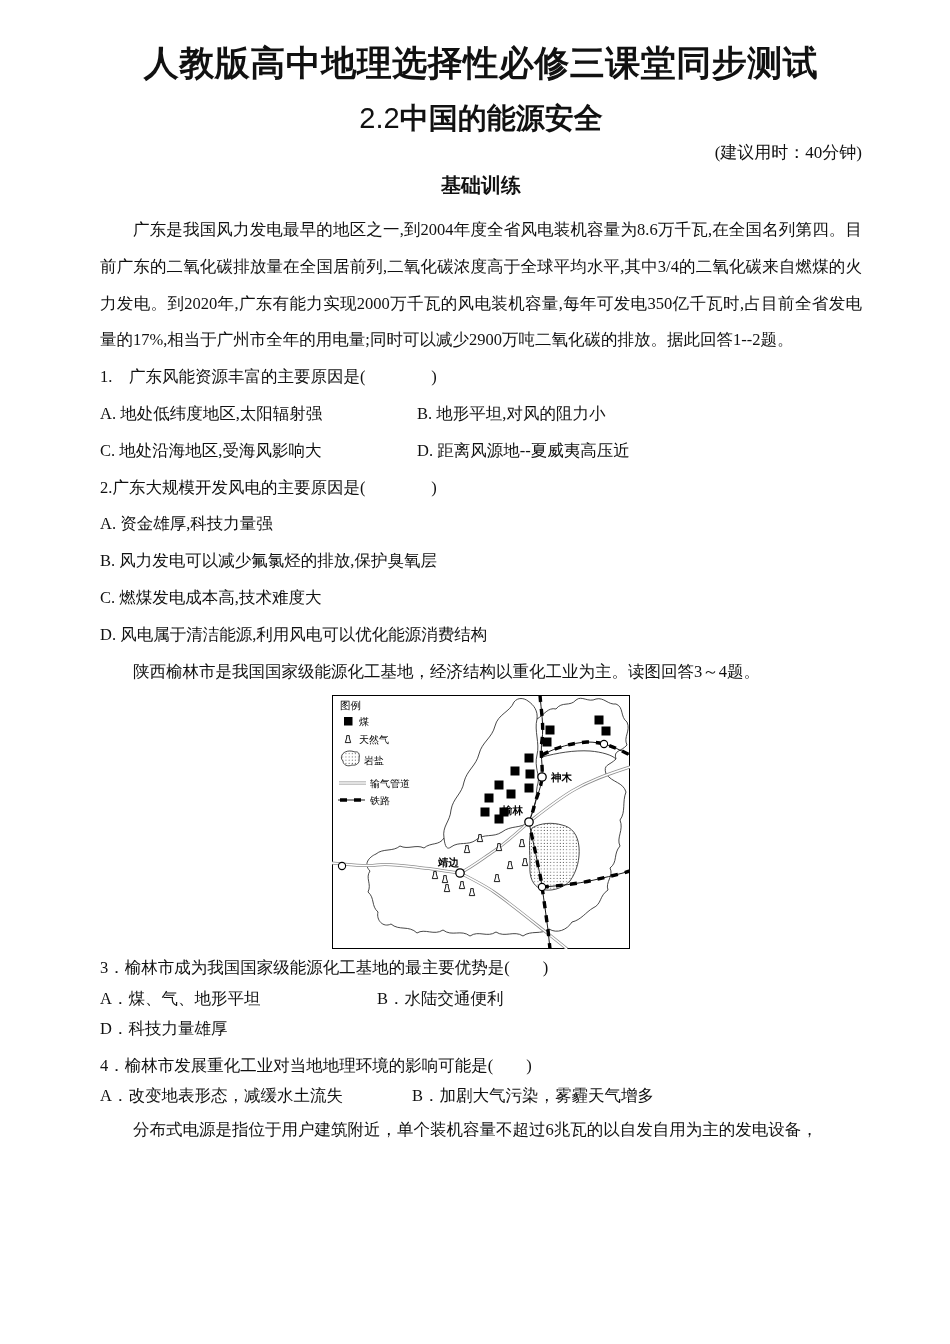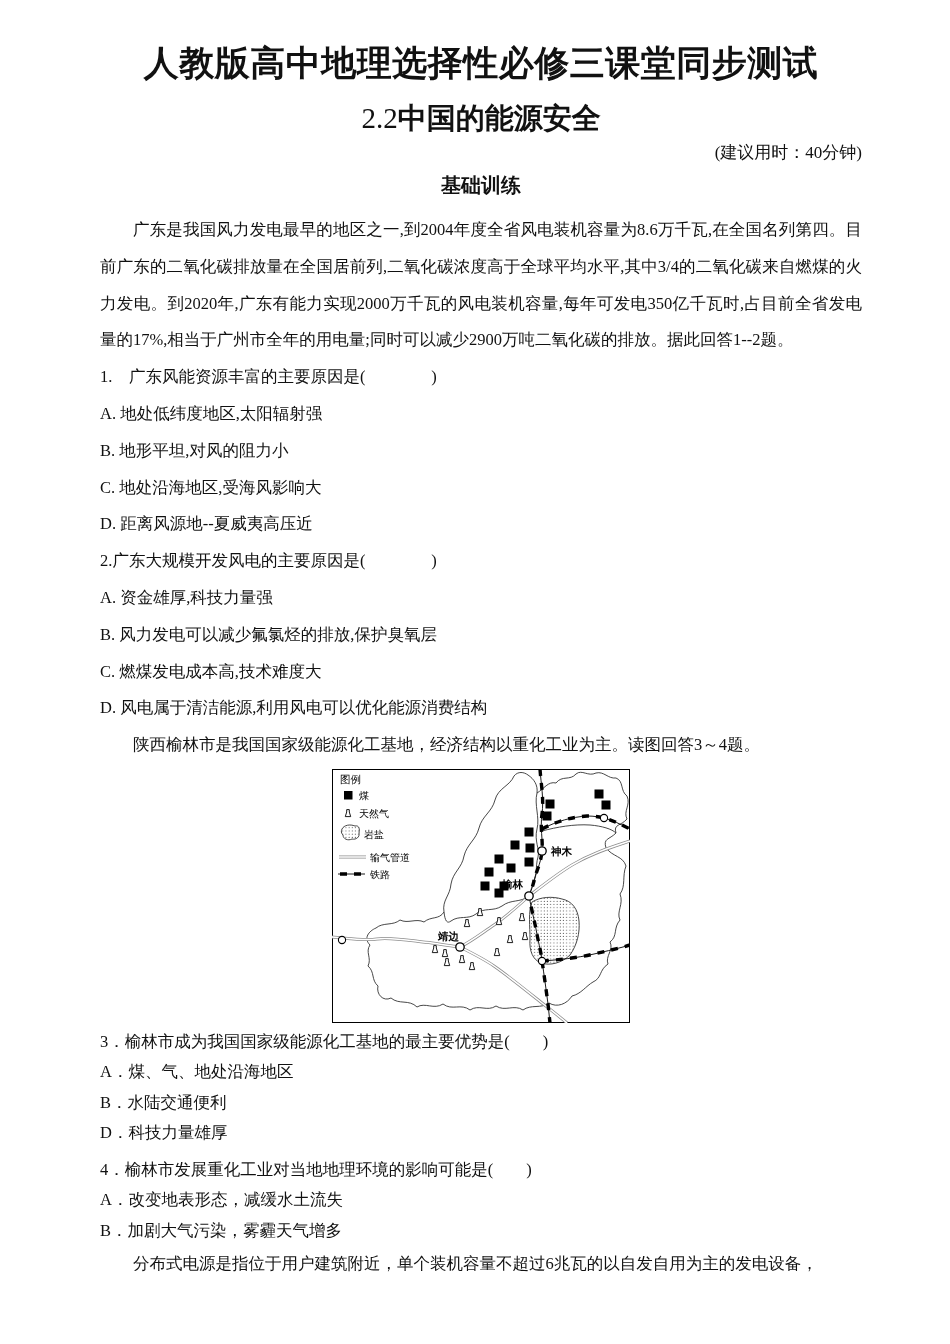--- a/index.html
+++ b/index.html
@@ -10,34 +10,34 @@
     padding:0 88px 0 100px; overflow:hidden; position:relative;
   }
   .title1 {
     margin-top:40px; text-align:center; font-size:35px; font-weight:bold;
     font-family:"Liberation Sans", sans-serif; letter-spacing:0.5px;
   }
   .title2 {
     margin-top:12px; text-align:center; font-size:29px;
     font-family:"Liberation Sans", sans-serif;
   }
-  .title2 .num { font-family:Liberation Serif, serif; font-weight:normal; }
+  .title2 .num { font-family:Liberation Sans, sans-serif; font-weight:normal; }
   .title2 .zh { font-weight:bold; }
   .time-note { margin-top:2px; text-align:right; font-size:17px; }
   .section-title {
     margin-top:8px; text-align:center; font-size:20px; font-weight:bold;
     font-family:"Liberation Sans", sans-serif;
   }
   .passage {
     margin-top:13px; font-size:16.5px; line-height:36.8px;
     text-align:justify; text-indent:2em;
   }
   .qblock { font-size:16.5px; line-height:36.8px; }
   .qblock2 { font-size:16.5px; line-height:30.5px; }
-  .opt-row { display:flex;flex-direction:column; }
+  .opt-row { display:flex; }
   .cols-q1 .col1 { width:317px; }
   .cols-q3 .col1 { width:277px; }
   .cols-q4 .col1 { width:312px; }
   .passage2 { margin-top:0; }
   .map-wrap { margin:5px 0 4px 232px; width:298px; height:254px; }
   .passage3 { margin-top:3px; font-size:16.5px; line-height:30.5px; text-indent:2em; }
   .q4block { margin-top:6px; }
 
   
   .mapborder { fill:#fff; stroke:#000; stroke-width:1; }
@@ -190,21 +190,21 @@
         <path class="rail-base" d="M 6,105 L 33,105"></path>
         <path class="rail-dash" d="M 8,105 L 33,105"></path>
         <text class="leg" x="38" y="109">铁路</text>
       </g>
     </svg>
   </div>
 
   <div class="qblock2">
     <div>3．榆林市成为我国国家级能源化工基地的最主要优势是(　　)</div>
     <div class="opt-row cols-q3">
-      <span class="col1">A．煤、气、地处沿海地区</span>
+      <span class="col1">A．煤、气、地形平坦</span>
       <span>B．水陆交通便利</span>
     </div>
     <div class="opt-row cols-q3">
       <span>D．科技力量雄厚</span>
     </div>
   </div>
 
   <div class="qblock2 q4block">
     <div>4．榆林市发展重化工业对当地地理环境的影响可能是(　　)</div>
     <div class="opt-row cols-q4">

